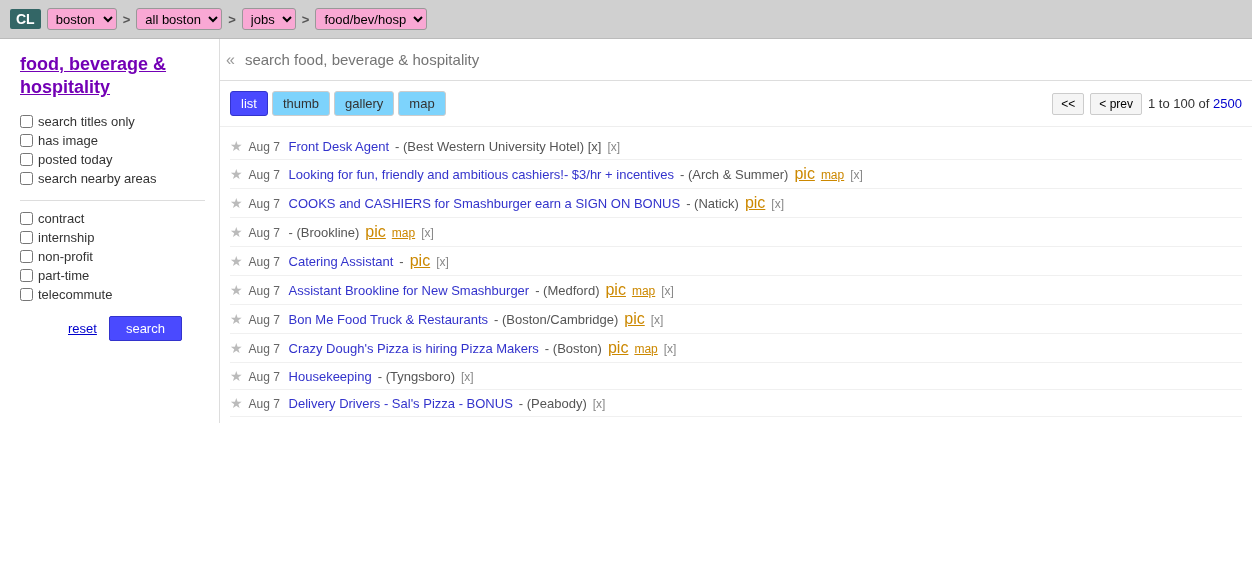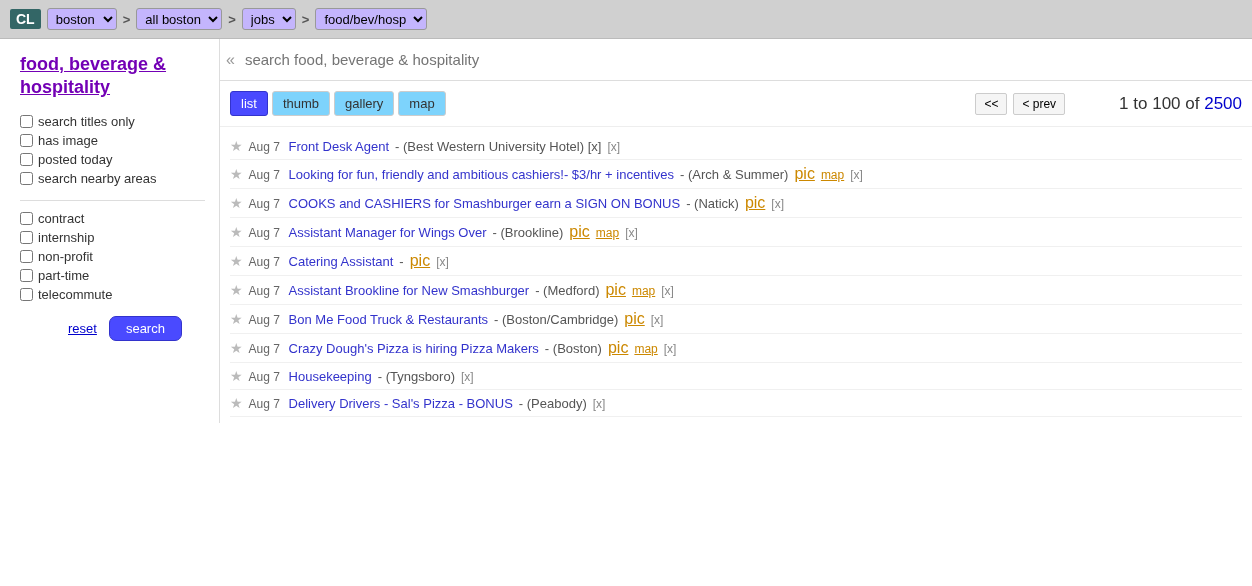--- a/index.html
+++ b/index.html
@@ -19,21 +19,21 @@
       color: #fff;
       font-weight: bold;
       padding: 2px 6px;
       font-size: 14px;
       border-radius: 2px;
     }
     .nav-select {
       padding: 2px 4px;
       font-size: 13px;
       border: 1px solid #999;
-      background: #c4b5fd;
+      background: #f9a8d4;
       border-radius: 3px;
       height: 22px;
     }
     .nav-arrow {
       color: #555;
       font-size: 13px;
       font-weight: bold;
     }
 
     
@@ -93,21 +93,21 @@
       padding: 0;
       text-decoration: underline;
       margin-left: 48px;
     }
     .btn-search {
       background: #4a4aff;
       color: #fff;
       border: 1px solid #3333cc;
       padding: 4px 16px;
       font-size: 13px;
-      border-radius: 7px;
+      border-radius: 2px;
       cursor: pointer;
     }
 
     
     .content {
       flex: 1;
       padding: 0;
     }
 
     
@@ -164,22 +164,21 @@
     .page-btn {
       padding: 3px 8px;
       border: 1px solid #ccc;
       background: #f5f5f5;
       cursor: pointer;
       font-size: 12px;
       border-radius: 2px;
     }
     .page-info {
       color: #333;
-      font-size: 17px;
-      margin-left: 48px;
+      font-size: 13px;
     }
     .page-total-link {
       color: #00c;
       text-decoration: none;
     }
 
     
     .listings {
       padding: 6px 10px;
     }
@@ -344,21 +343,20 @@
           <span class="star-icon">★</span>
           <span class="listing-date">Aug 7</span>
           <a class="listing-title" href="#">COOKS and CASHIERS for Smashburger earn a SIGN ON BONUS</a>
           <span class="listing-meta"> - (Natick)</span>
           <a href="#" class="listing-pic">pic</a>
           <span class="listing-x">[x]</span>
         </div>
         <div class="listing-row">
           <span class="star-icon">★</span>
           <span class="listing-date">Aug 7</span>
-          <a class="listing-title" href="#">Assistant Manager for Wings Over</a>
           <span class="listing-meta"> - (Brookline)</span>
           <a href="#" class="listing-pic">pic</a>
           <a href="#" class="listing-map">map</a>
           <span class="listing-x">[x]</span>
         </div>
         <div class="listing-row">
           <span class="star-icon">★</span>
           <span class="listing-date">Aug 7</span>
           <a class="listing-title" href="#">Catering Assistant</a>
           <span class="listing-meta"> -</span>

